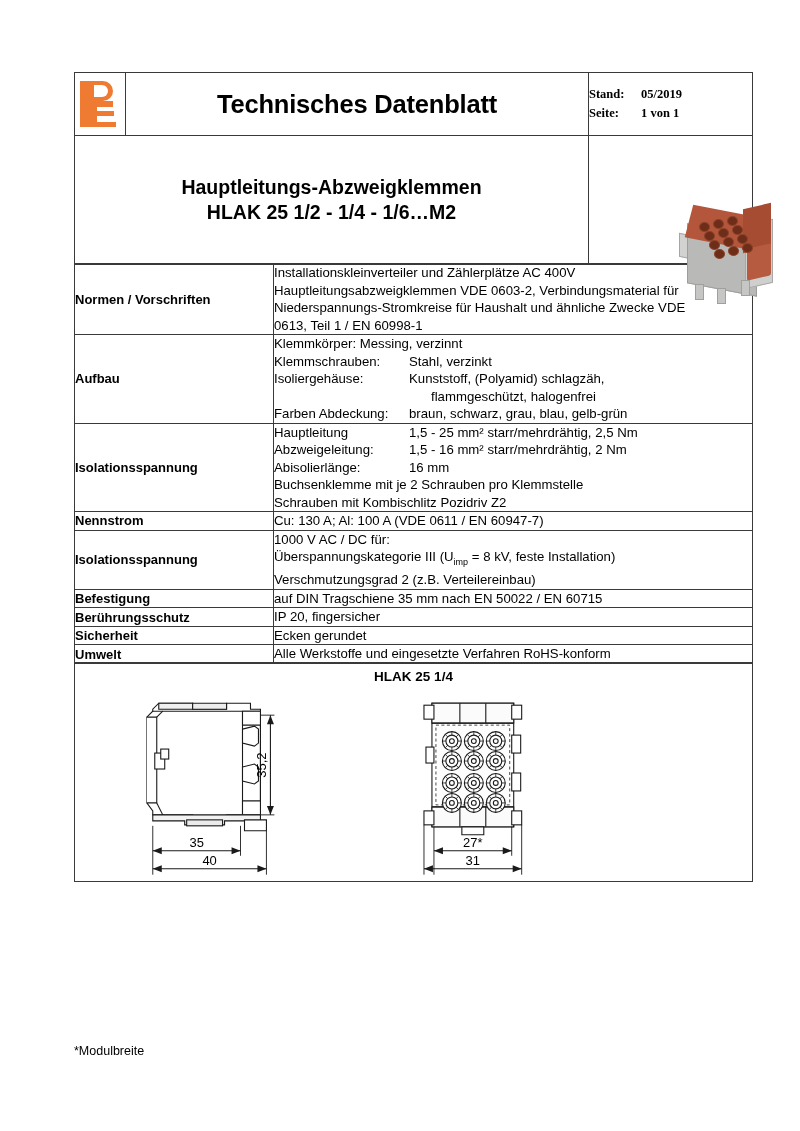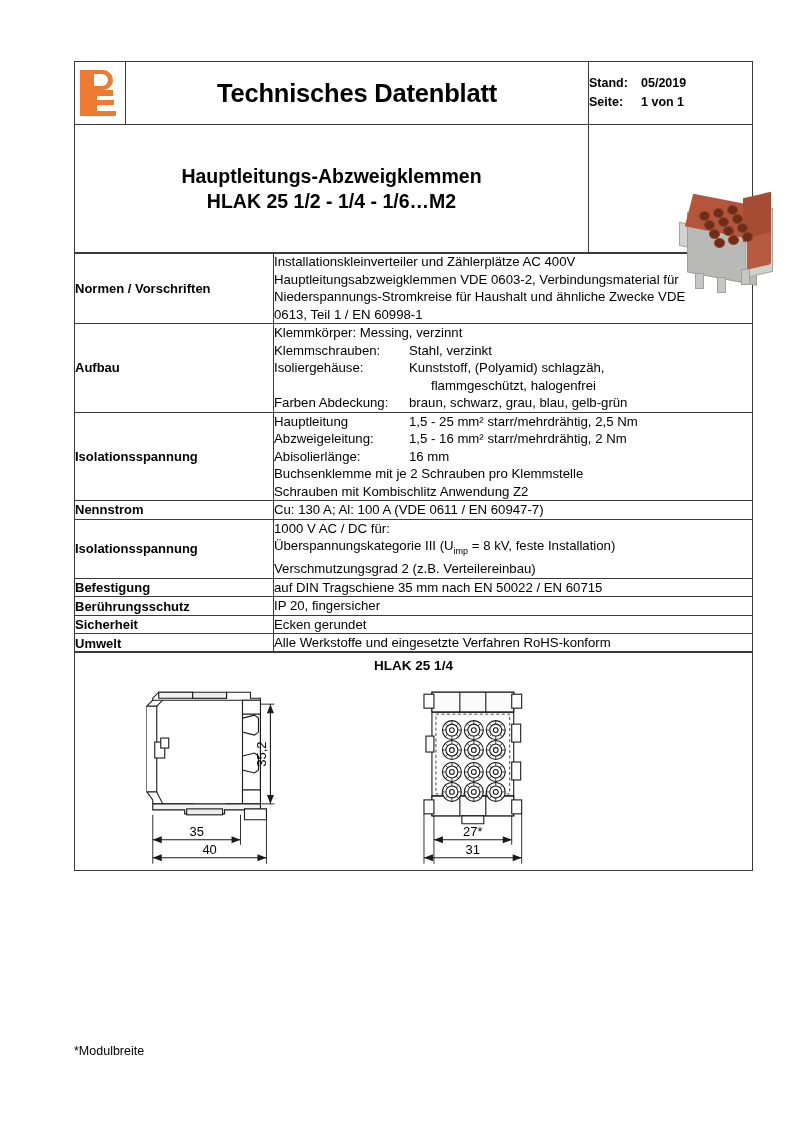--- a/index.html
+++ b/index.html
@@ -12,21 +12,21 @@
     height: 1131px;
     font-family: "Liberation Sans", sans-serif;
     color: #000000;
     position: relative;
     overflow: hidden;
   }
 
   .page {
     position: absolute;
     left: 74px;
-    top: 61px;
+    top: 72px;
     width: 679px;
   }
 
   
   table.sheet {
     border-collapse: collapse;
     width: 679px;
     table-layout: fixed;
   }
   table.sheet td {
@@ -88,20 +88,21 @@
   .sheet-title {
     font-size: 25.5px;
     font-weight: bold;
     letter-spacing: -0.2px;
   }
   .meta-row {
     font-size: 12.5px;
     font-weight: bold;
     line-height: 19px;
     white-space: nowrap;
+    font-family: Liberation Serif, serif;
   }
   .meta-key { display: inline-block; width: 52px; }
   .meta-val { display: inline-block; }
 
   
   .prod-title-cell { height: 128px; text-align: center; padding: 0 10px; }
   .prod-img-cell { width: 163px; height: 128px; text-align: center; }
   .prod-title {
     font-size: 19.5px;
     font-weight: bold;
@@ -321,21 +322,21 @@
       </td>
     </tr>
 
     <tr>
       <td class="spec-key">Isolationsspannung</td>
       <td class="spec-val">
         <div class="ln"><span class="ind">Hauptleitung</span><span>1,5 - 25 mm² starr/mehrdrähtig, 2,5 Nm</span></div>
         <div class="ln"><span class="ind">Abzweigeleitung:</span><span>1,5 - 16 mm² starr/mehrdrähtig, 2 Nm</span></div>
         <div class="ln"><span class="ind">Abisolierlänge:</span><span>16 mm</span></div>
         <div class="ln">Buchsenklemme mit je 2 Schrauben pro Klemmstelle</div>
-        <div class="ln">Schrauben mit Kombischlitz Anwendung Z2</div>
+        <div class="ln">Schrauben mit Kombischlitz Pozidriv Z2</div>
       </td>
     </tr>
 
     <tr>
       <td class="spec-key">Nennstrom</td>
       <td class="spec-val">
         <div class="ln">Cu: 130 A; Al: 100 A (VDE 0611 / EN 60947-7)</div>
       </td>
     </tr>
 

